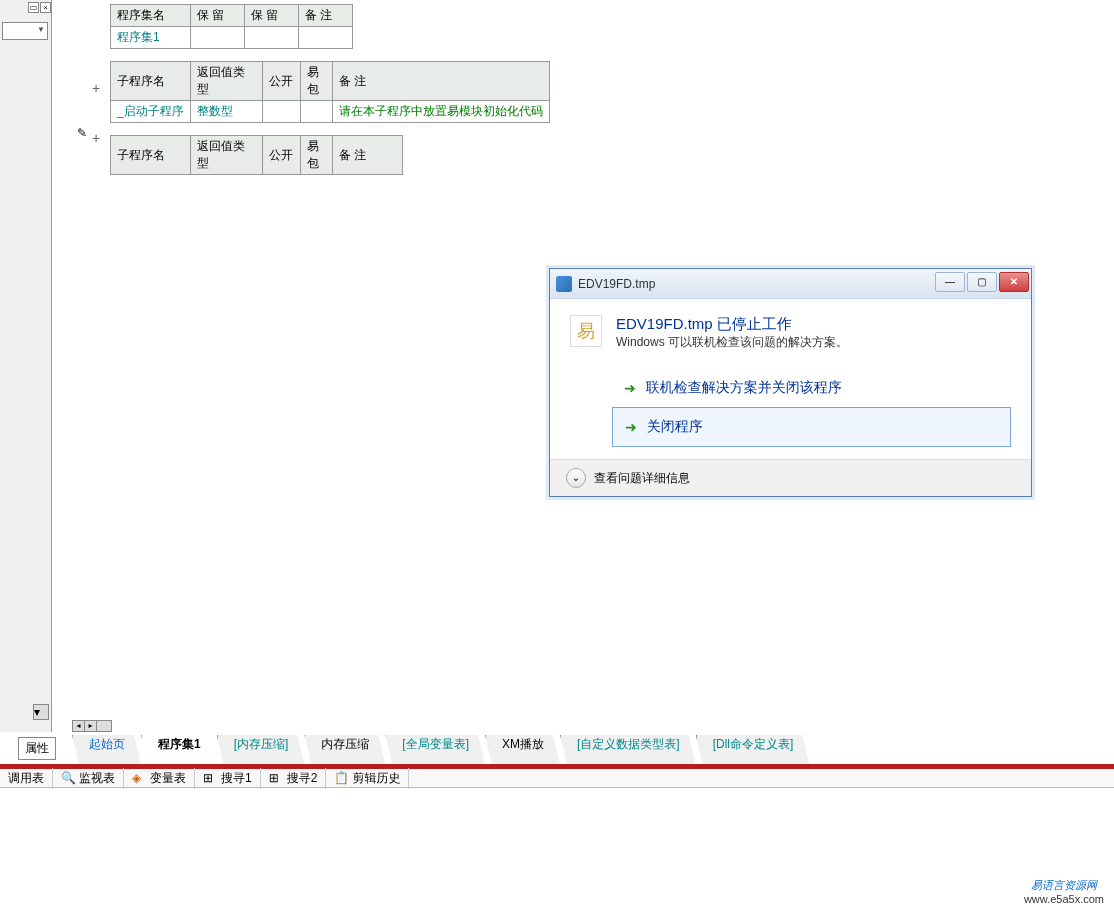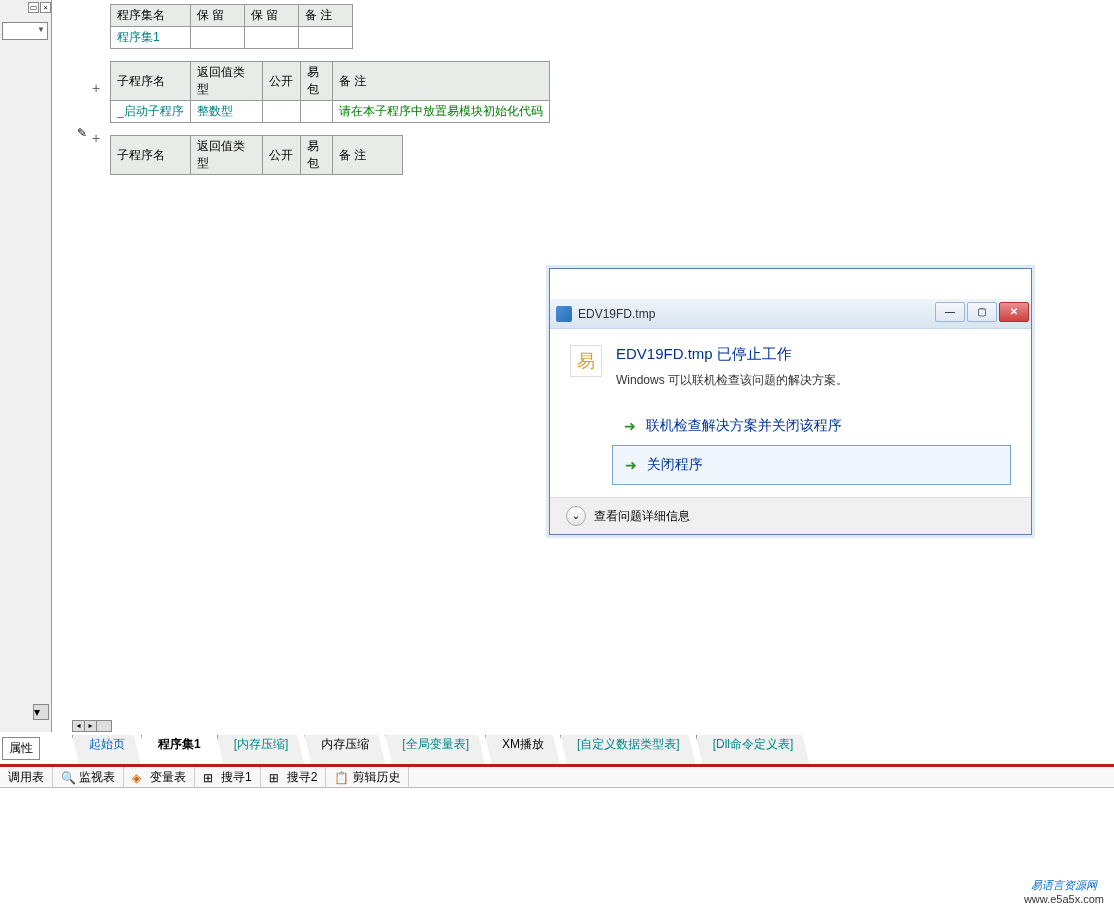--- a/index.html
+++ b/index.html
@@ -141,21 +141,21 @@
       height: 10px;
       border-right: 1px solid #888;
       font-size: 8px;
       text-align: center;
       line-height: 10px;
     }
     
     
     .props-label {
       position: absolute;
-      left: 2px;
+      left: 18px;
       top: 737px;
       border: 1px solid #888;
       padding: 2px 6px;
       background: #fff;
     }
     
     
     .tab-bar {
       position: absolute;
       left: 72px;
@@ -182,24 +182,24 @@
     .tab.blue { color: #0066cc; }
     .tab.teal { color: #008888; }
     
     
     .bottom-toolbar {
       position: absolute;
       left: 0;
       top: 764px;
       width: 100%;
       height: 24px;
-      border-top: 3px solid #b91c1c;
+      border-top: 5px solid #b91c1c;
       border-bottom: 1px solid #bbb;
       display: flex;
-      align-items: flex-start;
+      align-items: center;
       background: #f8f8f8;
     }
     .toolbar-item {
       padding: 2px 8px;
       font-size: 12px;
       border-right: 1px solid #ccc;
       display: flex;
       align-items: center;
       gap: 4px;
       cursor: pointer;
@@ -221,21 +221,20 @@
       box-shadow: 0 0 0 3px rgba(100, 150, 200, 0.2);
     }
     .dialog-titlebar {
       height: 30px;
       background: linear-gradient(to bottom, #f0f4fa, #d8e4f0);
       border-bottom: 1px solid #c5d5e8;
       display: flex;
       align-items: center;
       padding: 0 6px;
       position: relative;
-      margin-top: 30px;
     }
     .dialog-icon {
       width: 16px;
       height: 16px;
       background: linear-gradient(135deg, #4a90d9, #2a70b9);
       border-radius: 2px;
       margin-right: 6px;
     }
     .dialog-title {
       font-size: 12px;
@@ -281,21 +280,20 @@
       border: 1px solid #ddd;
       display: flex;
       align-items: center;
       justify-content: center;
       font-size: 18px;
       color: #d9a030;
     }
     .dialog-heading {
       font-size: 15px;
       color: #003399;
-      margin-bottom: 8px;
     }
     .dialog-subtext {
       font-size: 12px;
       color: #333;
     }
     .dialog-option {
       margin-left: 42px;
       padding: 10px 12px;
       display: flex;
       align-items: center;

